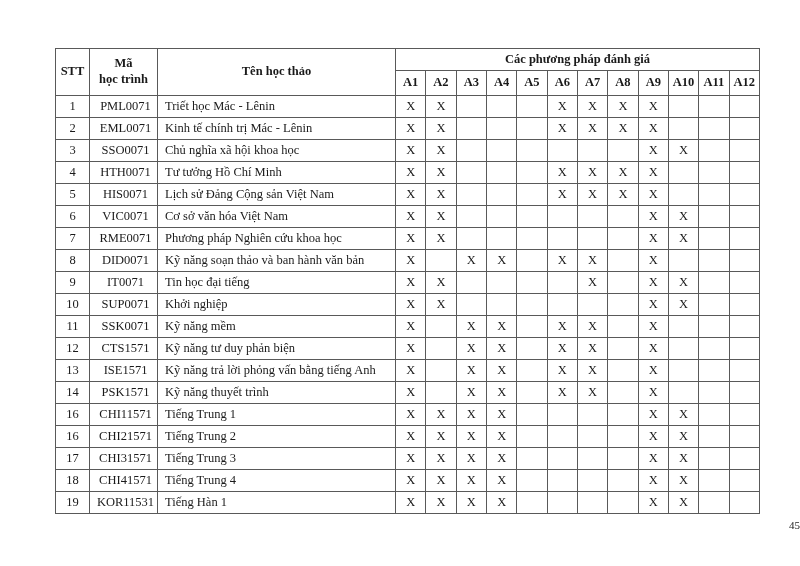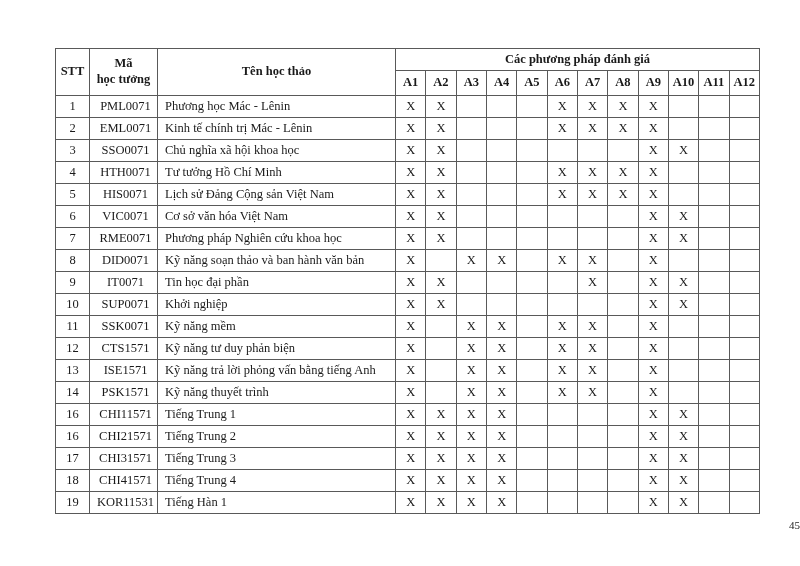--- a/index.html
+++ b/index.html
@@ -60,21 +60,21 @@
       <col style="width:34px">
       <col style="width:68px">
       <col style="width:238px">
       <col span="12" style="width:30.33px">
     </colgroup>
     <thead>
       <tr class="group-header-row">
         <th rowspan="2">STT</th>
         <th rowspan="2">
           <span>Mã</span><br>
-          <span>học tưởng</span>
+          <span>học trình</span>
         </th>
         <th rowspan="2">Tên học thảo</th>
         <th colspan="12">Các phương pháp đánh giá</th>
       </tr>
       <tr class="method-cols-row" id="method-cols-row">
           <th class="method-col">A1</th>
           <th class="method-col">A2</th>
           <th class="method-col">A3</th>
           <th class="method-col">A4</th>
           <th class="method-col">A5</th>
@@ -84,21 +84,21 @@
           <th class="method-col">A9</th>
           <th class="method-col">A10</th>
           <th class="method-col">A11</th>
           <th class="method-col">A12</th>
         </tr>
     </thead>
     <tbody id="table-body">
         <tr>
           <td class="stt">1</td>
           <td class="code">PML0071</td>
-          <td class="name">Phương học Mác - Lênin</td>
+          <td class="name">Triết học Mác - Lênin</td>
           <td class="mark">X</td>
           <td class="mark">X</td>
           <td class="mark"></td>
           <td class="mark"></td>
           <td class="mark"></td>
           <td class="mark">X</td>
           <td class="mark">X</td>
           <td class="mark">X</td>
           <td class="mark">X</td>
           <td class="mark"></td>
@@ -220,21 +220,21 @@
           <td class="mark">X</td>
           <td class="mark"></td>
           <td class="mark">X</td>
           <td class="mark"></td>
           <td class="mark"></td>
           <td class="mark"></td>
         </tr>
         <tr>
           <td class="stt">9</td>
           <td class="code">IT0071</td>
-          <td class="name">Tin học đại phần</td>
+          <td class="name">Tin học đại tiếng</td>
           <td class="mark">X</td>
           <td class="mark">X</td>
           <td class="mark"></td>
           <td class="mark"></td>
           <td class="mark"></td>
           <td class="mark"></td>
           <td class="mark">X</td>
           <td class="mark"></td>
           <td class="mark">X</td>
           <td class="mark">X</td>

